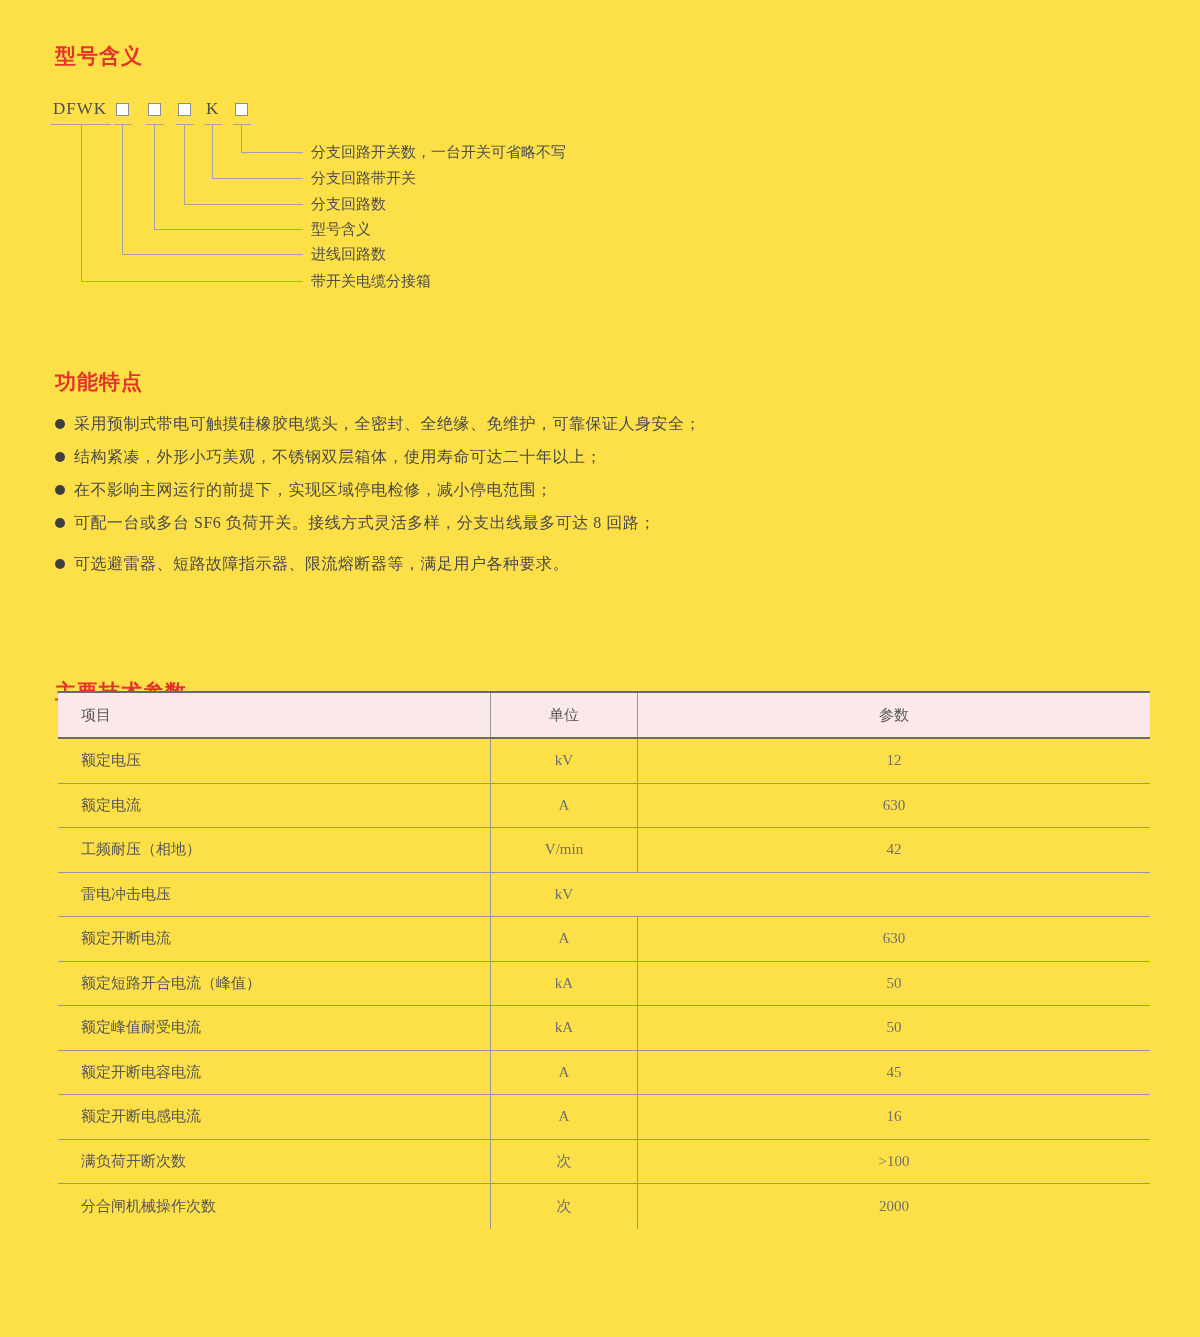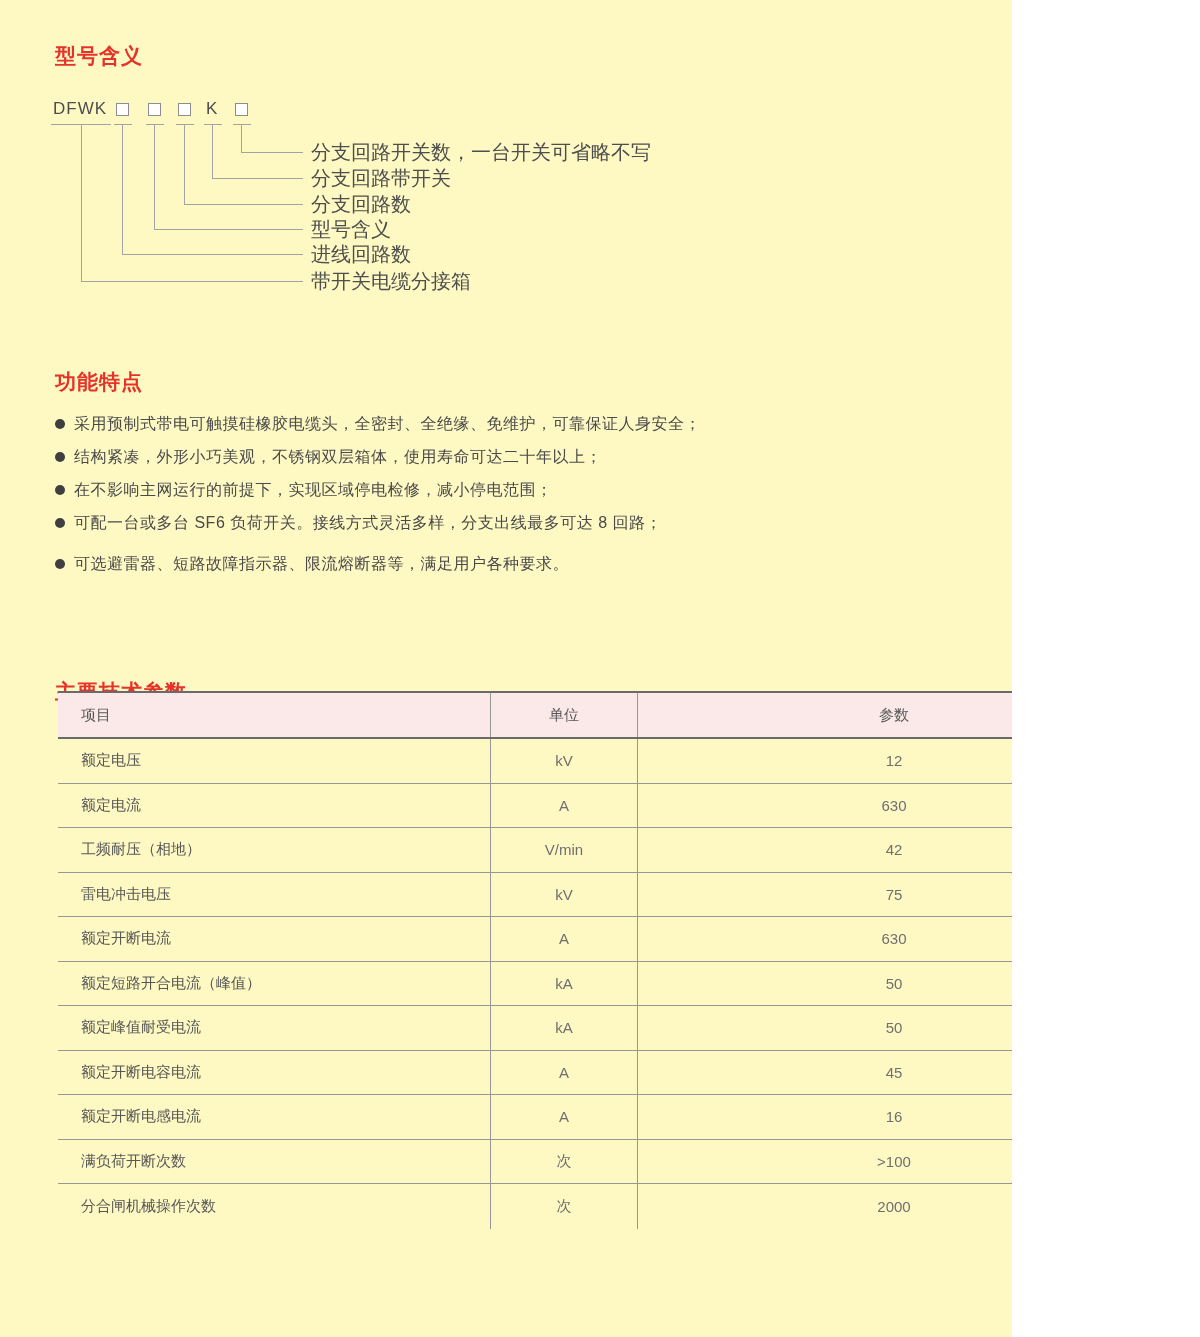--- a/index.html
+++ b/index.html
@@ -1,22 +1,23 @@
 <!DOCTYPE html>
 <html><head>
 <meta charset="utf-8">
 <style>
   html, body { margin: 0; padding: 0; background: #ffffff; }
   body { font-family: "Liberation Sans", "DejaVu Sans", sans-serif; }
   #page {
     position: relative;
-    width: 1012px;
+    width: 1200px;
     height: 1337px;
-    background: #fef9c3;
+    background: #fde047;
     overflow: hidden;
+    font-family: Liberation Serif, serif;
   }
   .sec-title {
     position: absolute;
     left: 55px;
     font-size: 21px;
     font-weight: bold;
     color: #e5332a;
     letter-spacing: 1px;
     line-height: 24px;
   }
@@ -37,21 +38,21 @@
     border: 1px solid #8d8d8d;
     box-sizing: border-box;
     background: #ffffff;
   }
   .dline { position: absolute; background: #a3a3a3; }
   .dline.h { height: 1px; }
   .dline.v { width: 1px; }
   .d-label {
     position: absolute;
     left: 311px;
-    font-size: 20px;
+    font-size: 15px;
     line-height: 20px;
     color: #4e4e4e;
     white-space: nowrap;
   }
   
   .feature-item {
     position: absolute;
     left: 55px;
     height: 22px;
     display: flex;
@@ -209,21 +210,20 @@
       <div class="pcell c3">630</div>
     </div>
     <div class="prow body">
       <div class="pcell c1">工频耐压（相地）</div>
       <div class="pcell c2">V/min</div>
       <div class="pcell c3">42</div>
     </div>
     <div class="prow body">
       <div class="pcell c1">雷电冲击电压</div>
       <div class="pcell c2">kV</div>
-      <div class="pcell c3">75</div>
     </div>
     <div class="prow body">
       <div class="pcell c1">额定开断电流</div>
       <div class="pcell c2">A</div>
       <div class="pcell c3">630</div>
     </div>
     <div class="prow body">
       <div class="pcell c1">额定短路开合电流（峰值）</div>
       <div class="pcell c2">kA</div>
       <div class="pcell c3">50</div>

